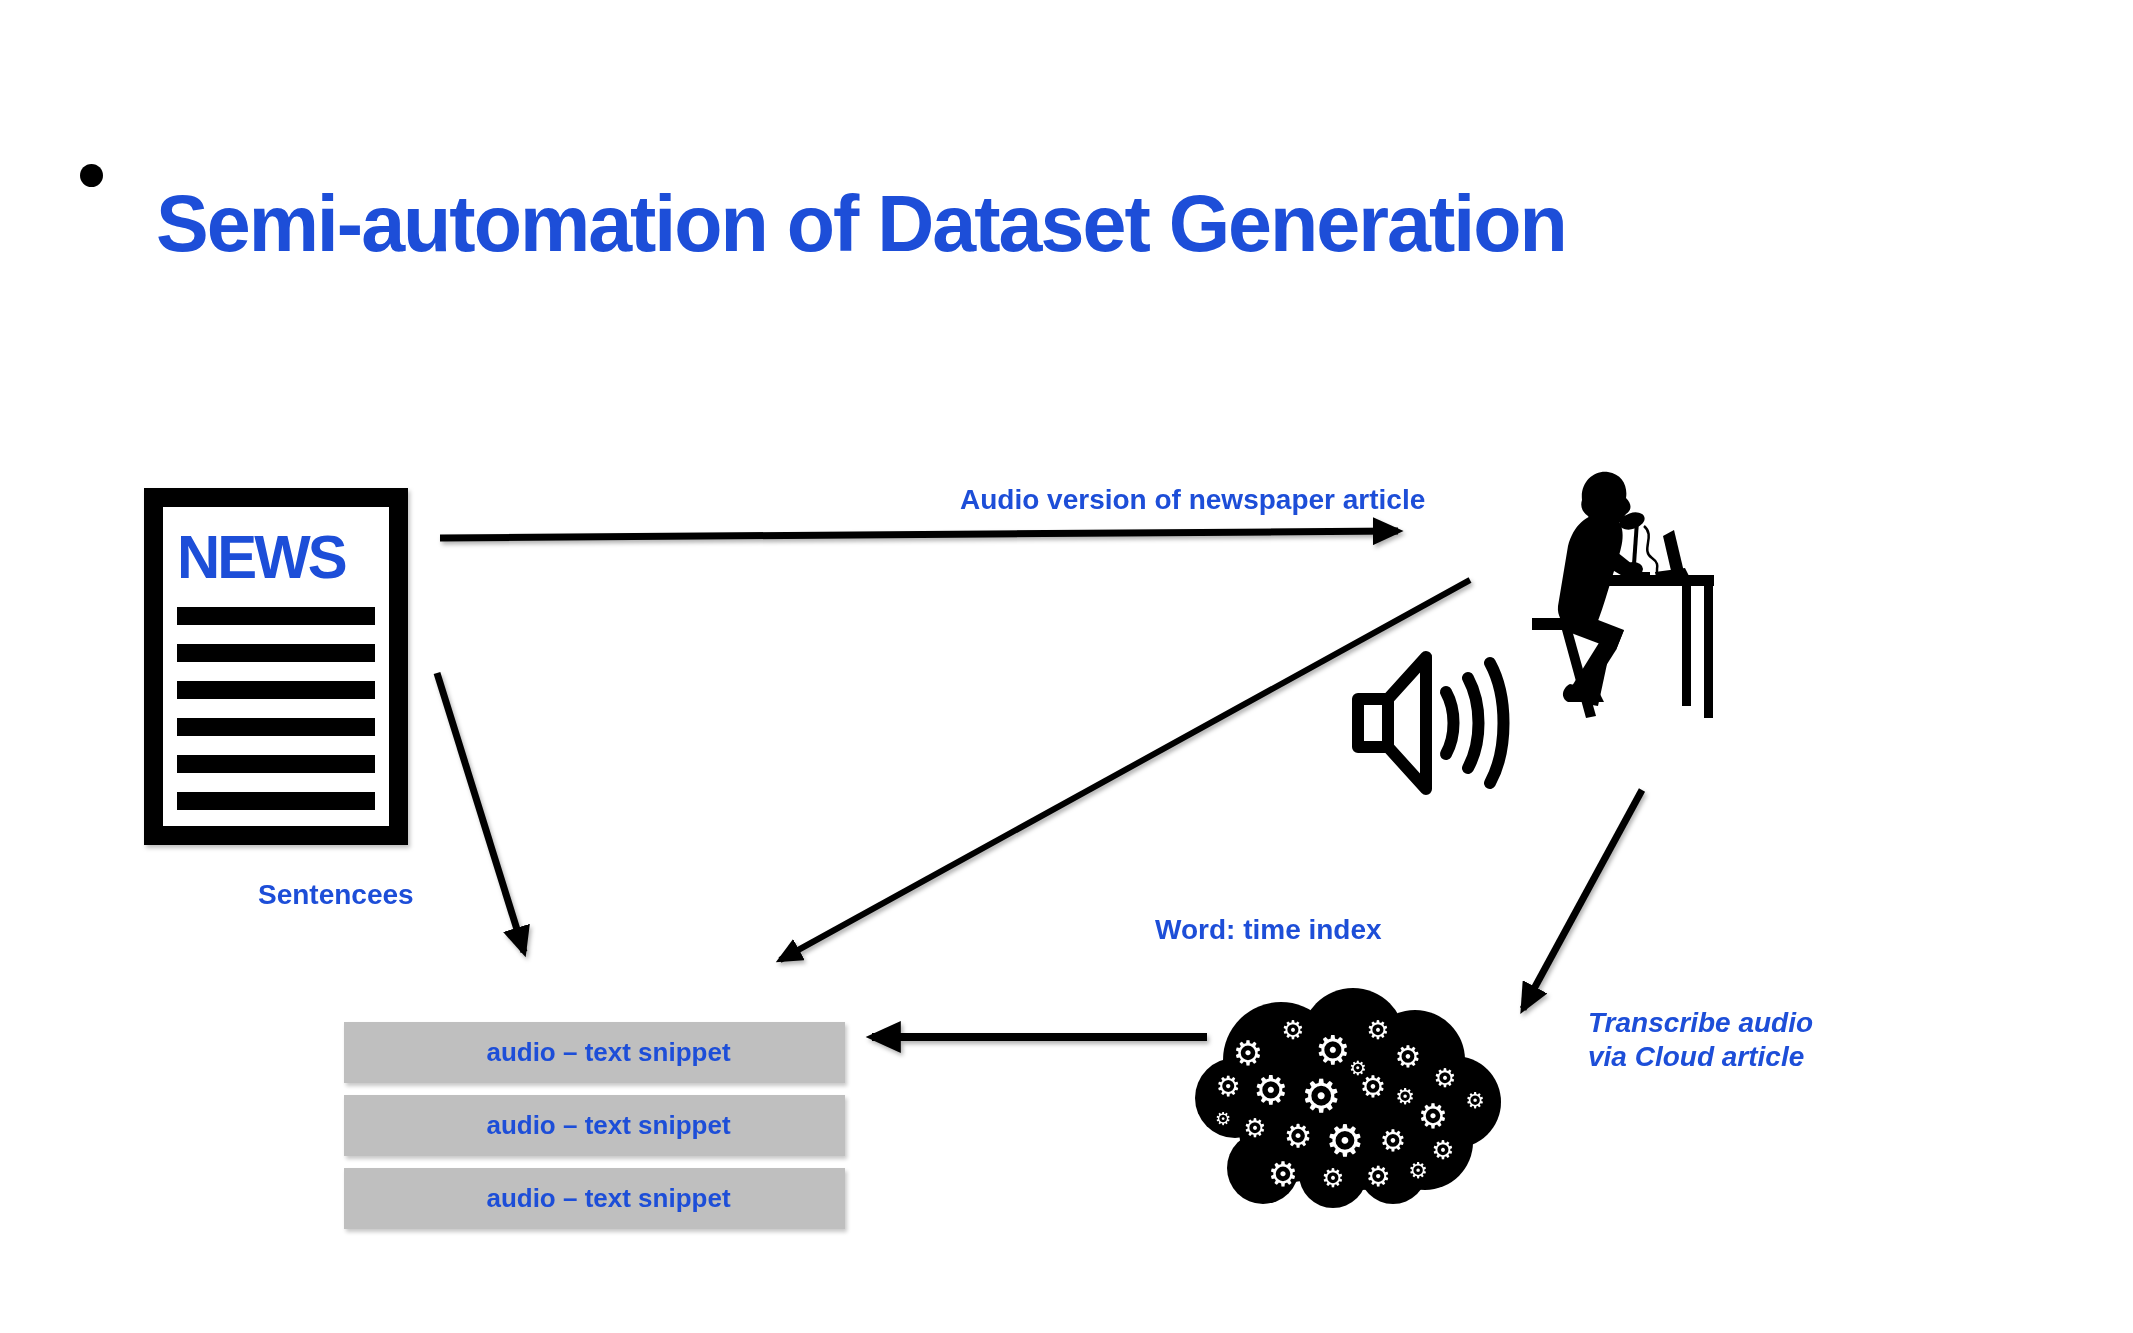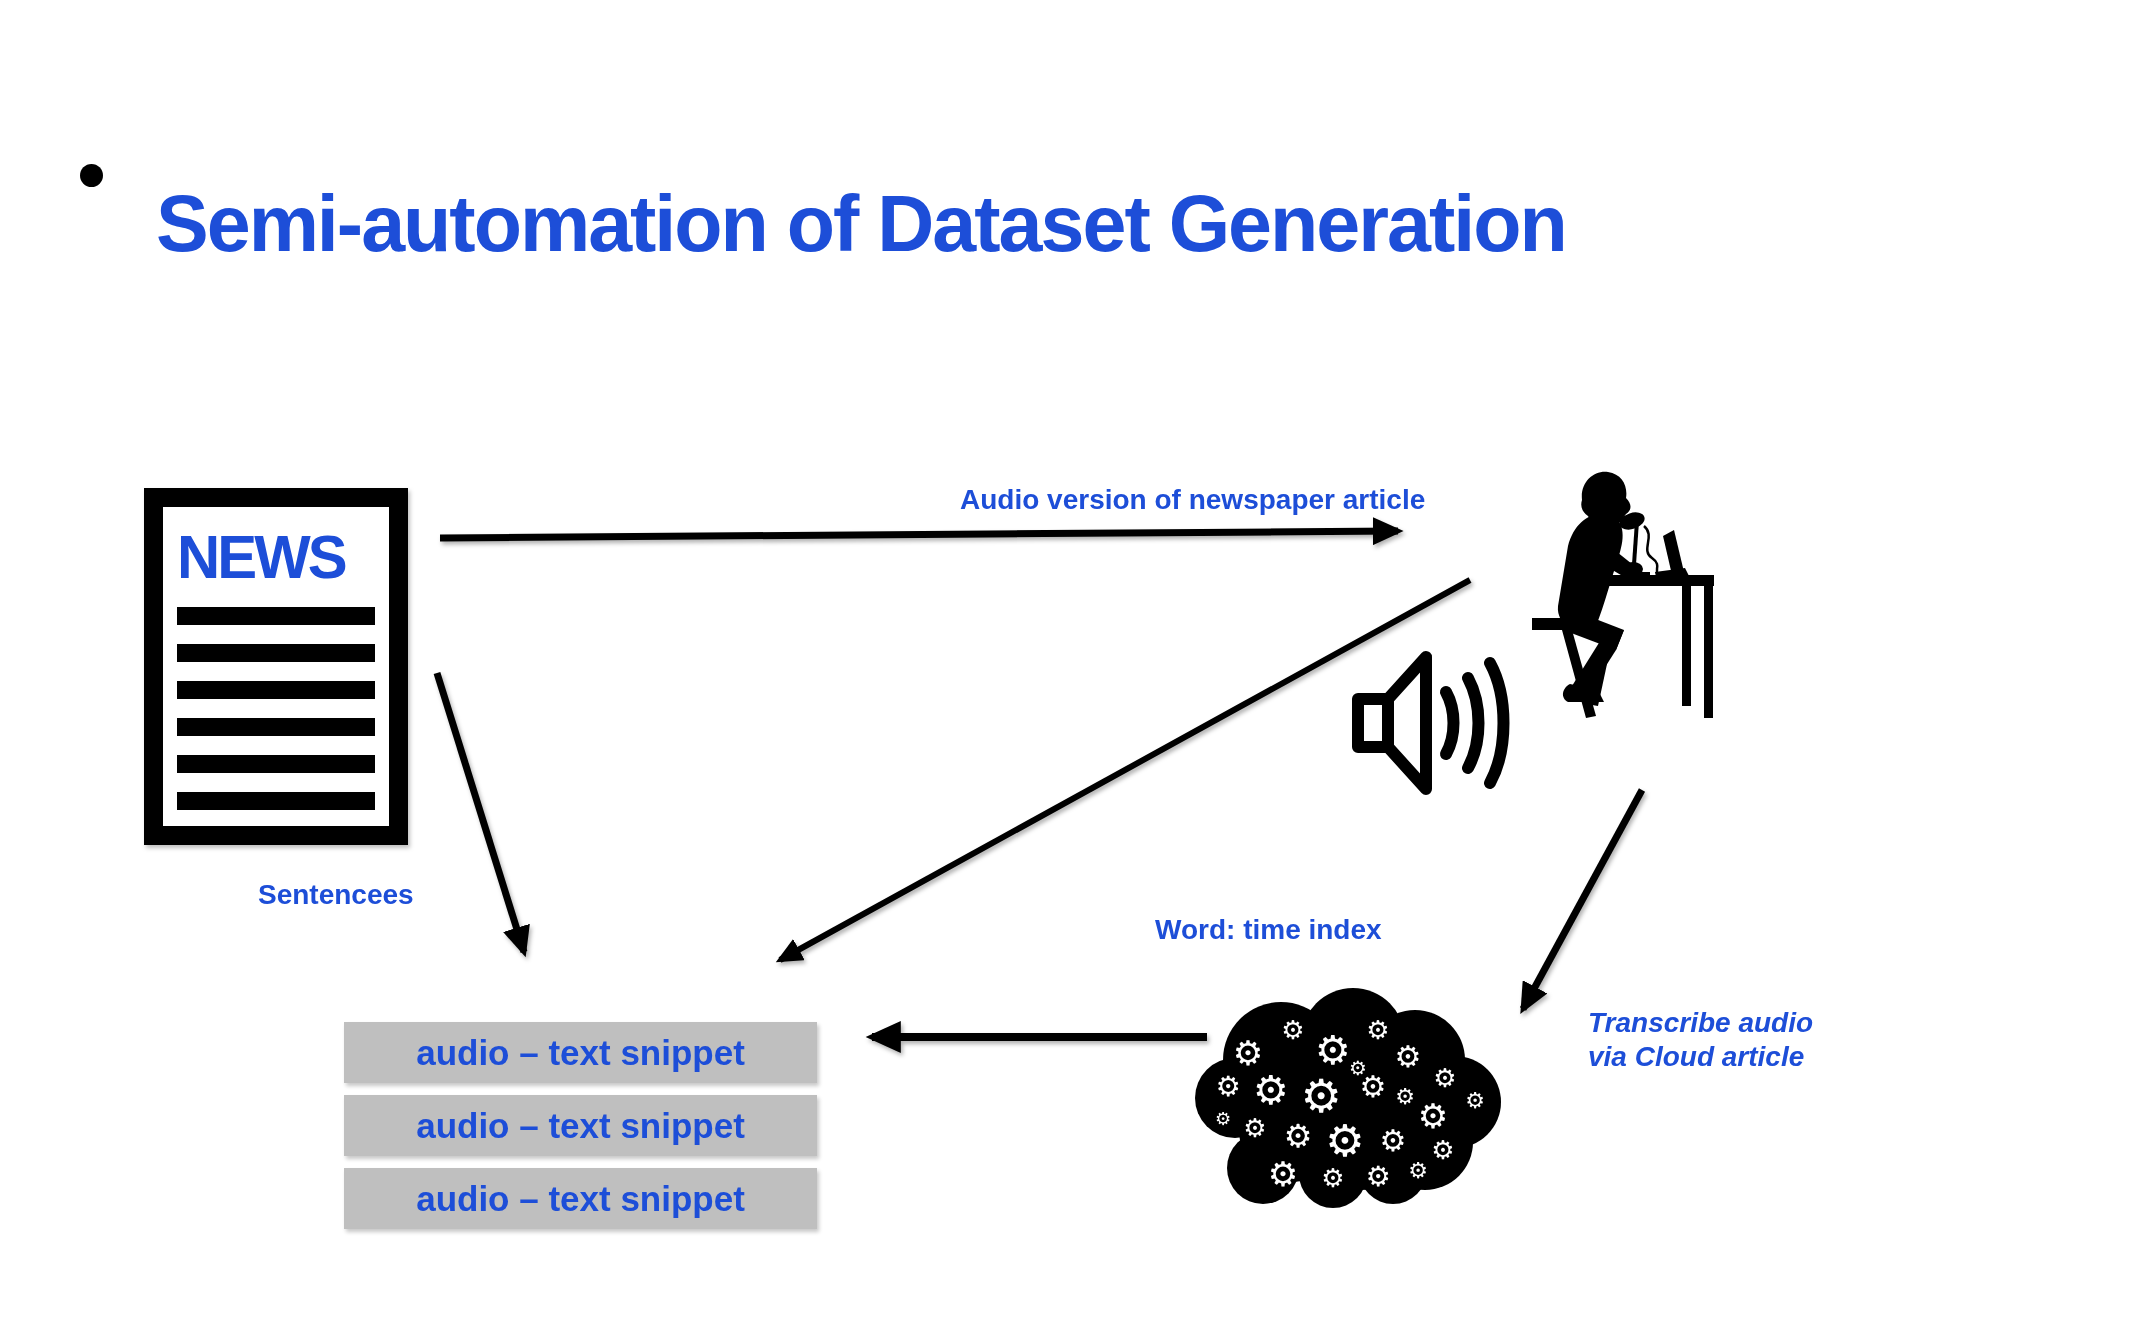--- a/index.html
+++ b/index.html
@@ -32,21 +32,21 @@
   .lbl{font-size:28px;font-weight:600;white-space:nowrap;line-height:1.2;}
   .lbl-audio-version{left:960px;top:483px;}
   .lbl-sentences{left:258px;top:878px;}
   .lbl-word-time{left:1155px;top:913px;}
   .lbl-transcribe{left:1588px;top:1006px;white-space:normal;line-height:1.22;font-style:italic;}
 
   
   .snippet-box{
     left:344px;width:473px;height:61px;background:#bfbfbf;
     display:flex;align-items:center;justify-content:center;
-    font-size:35px;font-weight:600;box-shadow:2px 3px 4px rgba(0,0,0,.22);
+    font-size:26px;font-weight:600;box-shadow:2px 3px 4px rgba(0,0,0,.22);padding-left:28px;
   }
 
   
   .layer{left:0;top:0;pointer-events:none;}
   .shadowed{filter:drop-shadow(2px 3px 2px rgba(0,0,0,.3));}
 </style>
 </head>
 <body>
 
 <div class="stage">

